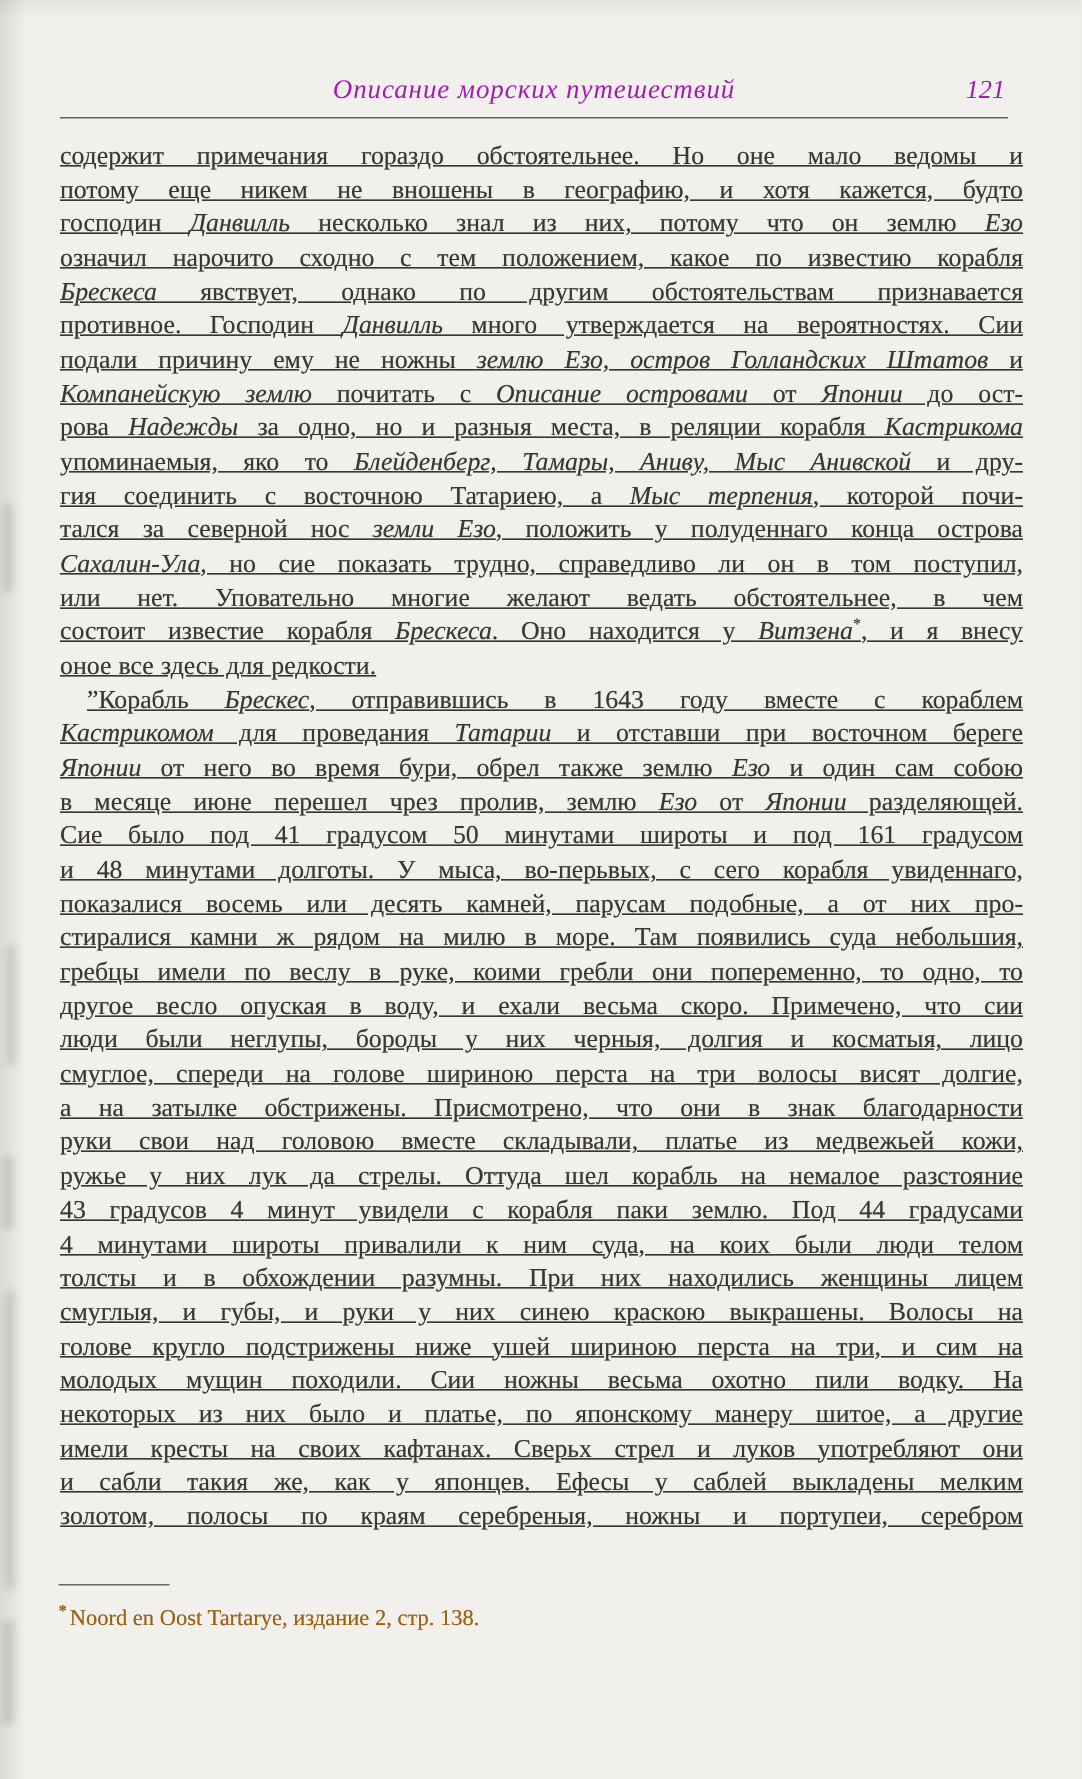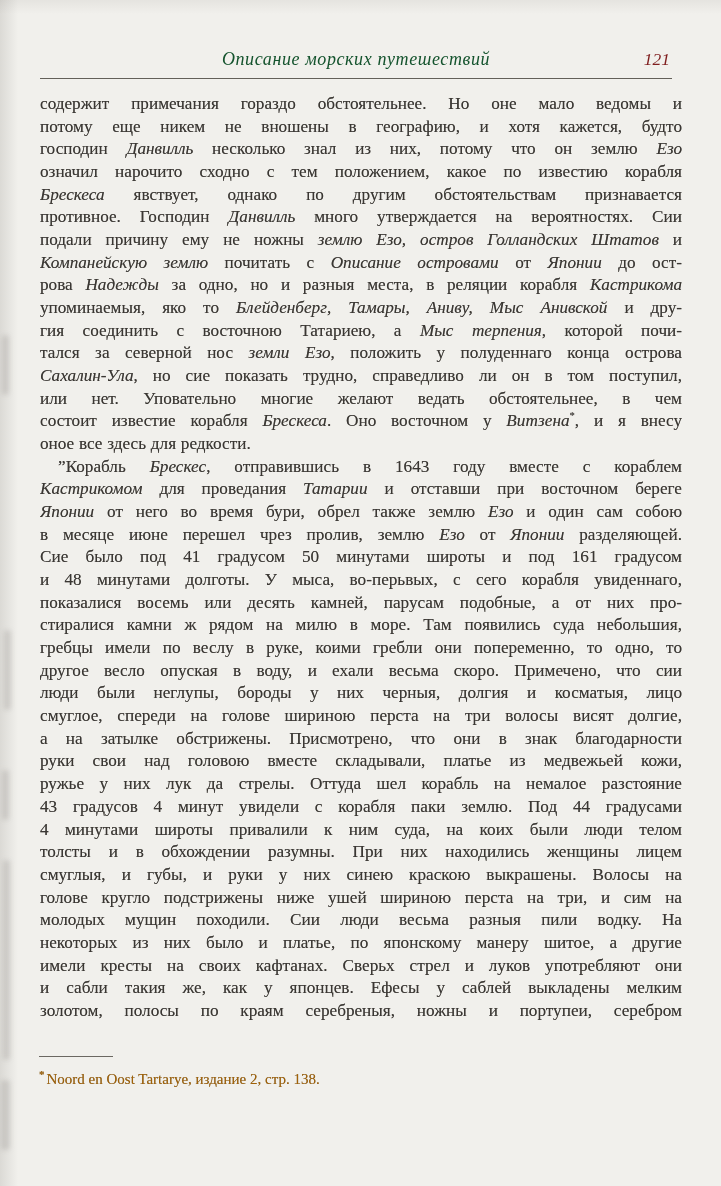--- a/index.html
+++ b/index.html
@@ -31,41 +31,42 @@
   .smudge.s1 { top: 335px; height: 60px; }
   .smudge.s2 { top: 630px; height: 80px; left: 4px; }
   .smudge.s3 { top: 770px; height: 50px; }
   .smudge.s4 { top: 860px; height: 200px; left: 3px; }
   .smudge.s5 { top: 1080px; height: 70px; left: 1px; width: 9px; }
 
   
   .running-title {
     position: absolute; top: 49px; left: 40px; width: 632px;
     text-align: center; font-style: italic; font-size: 18px;
-    letter-spacing: 0.6px; color: #14532d;
+    letter-spacing: 0.6px; color: #a21caf;
   }
   .page-number {
     position: absolute; top: 49px; right: 51px;
-    font-style: italic; font-size: 17.5px; color: #7f1d1d;
+    font-style: italic; font-size: 17.5px; color: #a21caf;
   }
   .header-rule {
     position: absolute; top: 78px; left: 40px; width: 632px; height: 0;
     border-top: 1.6px solid rgba(74,70,64,0.85);
   }
 
   
   .body-text {
     position: absolute; top: 93px; left: 40px; width: 642px;
     font-size: 17.2px;
     text-shadow: 0 0 0.45px rgba(58,55,51,0.55);
   }
   .line {
     line-height: 22.68px; height: 22.68px; overflow: hidden;
     text-align: justify; text-align-last: justify;
     word-spacing: 0.5px;
+    text-decoration: underline;
   }
   .line.no-just { text-align-last: left; }
   .line.indent { text-indent: 18px; }
   .it { font-style: italic; }
   sup { font-size: 0.62em; line-height: 0; vertical-align: super; }
 
   
   .footnote-rule {
     position: absolute; top: 1056px; left: 39px; width: 74px; height: 0;
     border-top: 1.5px solid rgba(74,70,64,0.8);
@@ -103,21 +104,21 @@
       <div class="line"><span class="it">Брескеса</span><span> явствует, однако по другим обстоятельствам признавается</span></div>
       <div class="line"><span>противное. Господин </span><span class="it">Данвилль</span><span> много утверждается на вероятностях. Сии</span></div>
       <div class="line"><span>подали причину ему не ножны </span><span class="it">землю Езо, остров Голландских Штатов</span><span> и</span></div>
       <div class="line"><span class="it">Компанейскую землю</span><span> почитать с </span><span class="it">Описание островами</span><span> от </span><span class="it">Японии</span><span> до ост-</span></div>
       <div class="line"><span>рова </span><span class="it">Надежды</span><span> за одно, но и разныя места, в реляции корабля </span><span class="it">Кастрикома</span></div>
       <div class="line"><span>упоминаемыя, яко то </span><span class="it">Блейденберг, Тамары, Аниву, Мыс Анивской</span><span> и дру-</span></div>
       <div class="line"><span>гия соединить с восточною Татариею, а </span><span class="it">Мыс терпения</span><span>, которой почи-</span></div>
       <div class="line"><span>тался за северной нос </span><span class="it">земли Езо</span><span>, положить у полуденнаго конца острова</span></div>
       <div class="line"><span class="it">Сахалин-Ула</span><span>, но сие показать трудно, справедливо ли он в том поступил,</span></div>
       <div class="line"><span>или нет. Уповательно многие желают ведать обстоятельнее, в чем</span></div>
-      <div class="line"><span>состоит известие корабля </span><span class="it">Брескеса</span><span>. Оно восточном у </span><span class="it">Витзена</span><sup>*</sup><span>, и я внесу</span></div>
+      <div class="line"><span>состоит известие корабля </span><span class="it">Брескеса</span><span>. Оно находится у </span><span class="it">Витзена</span><sup>*</sup><span>, и я внесу</span></div>
       <div class="line no-just"><span>оное все здесь для редкости.</span></div>
       <div class="line indent"><span>”Корабль </span><span class="it">Брескес</span><span>, отправившись в 1643 году вместе с кораблем</span></div>
       <div class="line"><span class="it">Кастрикомом</span><span> для проведания </span><span class="it">Татарии</span><span> и отставши при восточном береге</span></div>
       <div class="line"><span class="it">Японии</span><span> от него во время бури, обрел также землю </span><span class="it">Езо</span><span> и один сам собою</span></div>
       <div class="line"><span>в месяце июне перешел чрез пролив, землю </span><span class="it">Езо</span><span> от </span><span class="it">Японии</span><span> разделяющей.</span></div>
       <div class="line"><span>Сие было под 41 градусом 50 минутами широты и под 161 градусом</span></div>
       <div class="line"><span>и 48 минутами долготы. У мыса, во-перьвых, с сего корабля увиденнаго,</span></div>
       <div class="line"><span>показалися восемь или десять камней, парусам подобные, а от них про-</span></div>
       <div class="line"><span>стиралися камни ж рядом на милю в море. Там появились суда небольшия,</span></div>
       <div class="line"><span>гребцы имели по веслу в руке, коими гребли они попеременно, то одно, то</span></div>
@@ -125,21 +126,21 @@
       <div class="line"><span>люди были неглупы, бороды у них черныя, долгия и косматыя, лицо</span></div>
       <div class="line"><span>смуглое, спереди на голове шириною перста на три волосы висят долгие,</span></div>
       <div class="line"><span>а на затылке обстрижены. Присмотрено, что они в знак благодарности</span></div>
       <div class="line"><span>руки свои над головою вместе складывали, платье из медвежьей кожи,</span></div>
       <div class="line"><span>ружье у них лук да стрелы. Оттуда шел корабль на немалое разстояние</span></div>
       <div class="line"><span>43 градусов 4 минут увидели с корабля паки землю. Под 44 градусами</span></div>
       <div class="line"><span>4 минутами широты привалили к ним суда, на коих были люди телом</span></div>
       <div class="line"><span>толсты и в обхождении разумны. При них находились женщины лицем</span></div>
       <div class="line"><span>смуглыя, и губы, и руки у них синею краскою выкрашены. Волосы на</span></div>
       <div class="line"><span>голове кругло подстрижены ниже ушей шириною перста на три, и сим на</span></div>
-      <div class="line"><span>молодых мущин походили. Сии люди весьма разныя пили водку. На</span></div>
+      <div class="line"><span>молодых мущин походили. Сии ножны весьма охотно пили водку. На</span></div>
       <div class="line"><span>некоторых из них было и платье, по японскому манеру шитое, а другие</span></div>
       <div class="line"><span>имели кресты на своих кафтанах. Сверьх стрел и луков употребляют они</span></div>
       <div class="line"><span>и сабли такия же, как у японцев. Ефесы у саблей выкладены мелким</span></div>
       <div class="line"><span>золотом, полосы по краям серебреныя, ножны и портупеи, серебром</span></div>
     </div>
 
   <div class="footnote-rule"></div>
   <div class="footnote"><span class="fn-marker">*</span><span>Noord en Oost Tartarye, издание 2, стр. 138.</span></div>
 </div>
 

